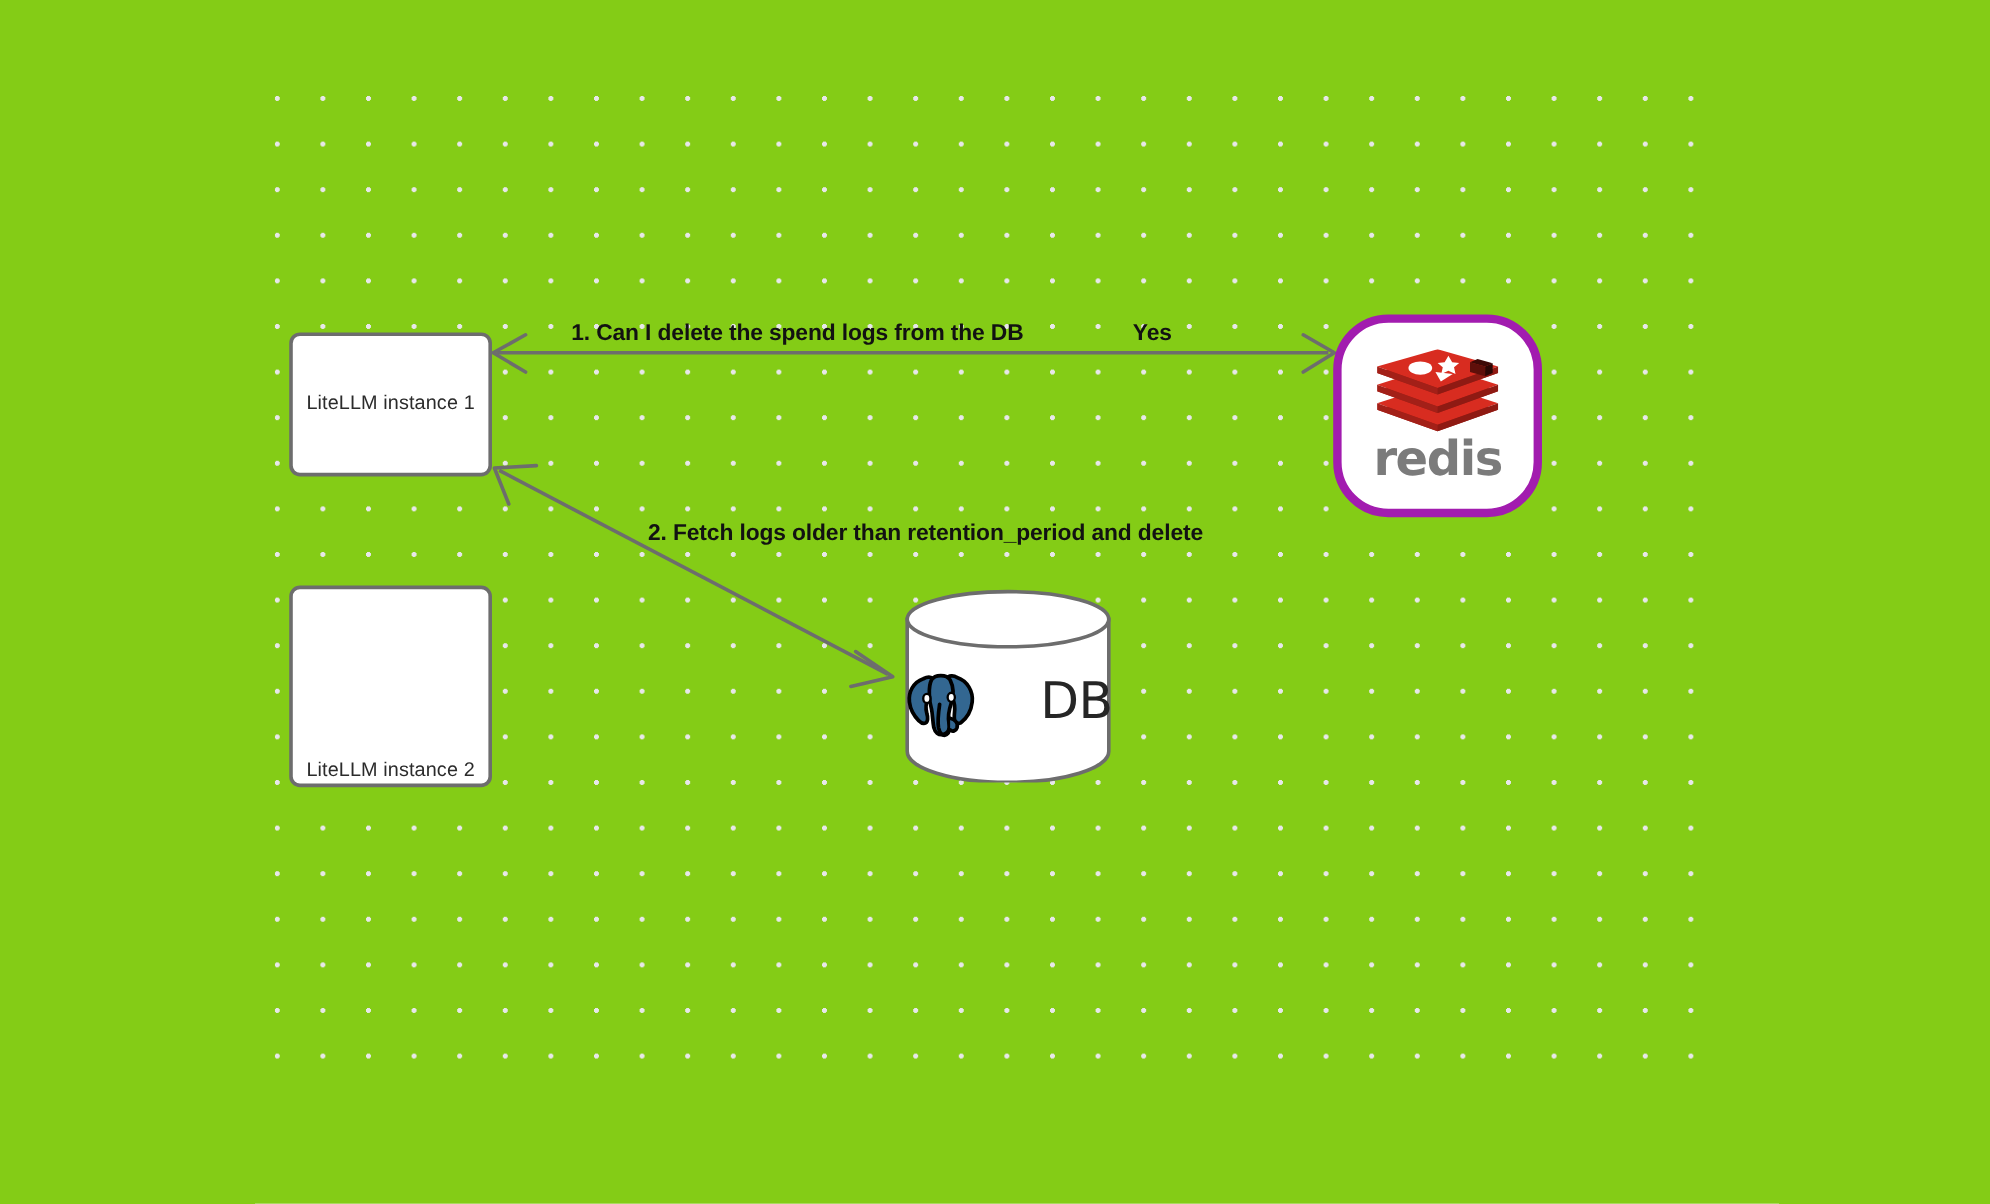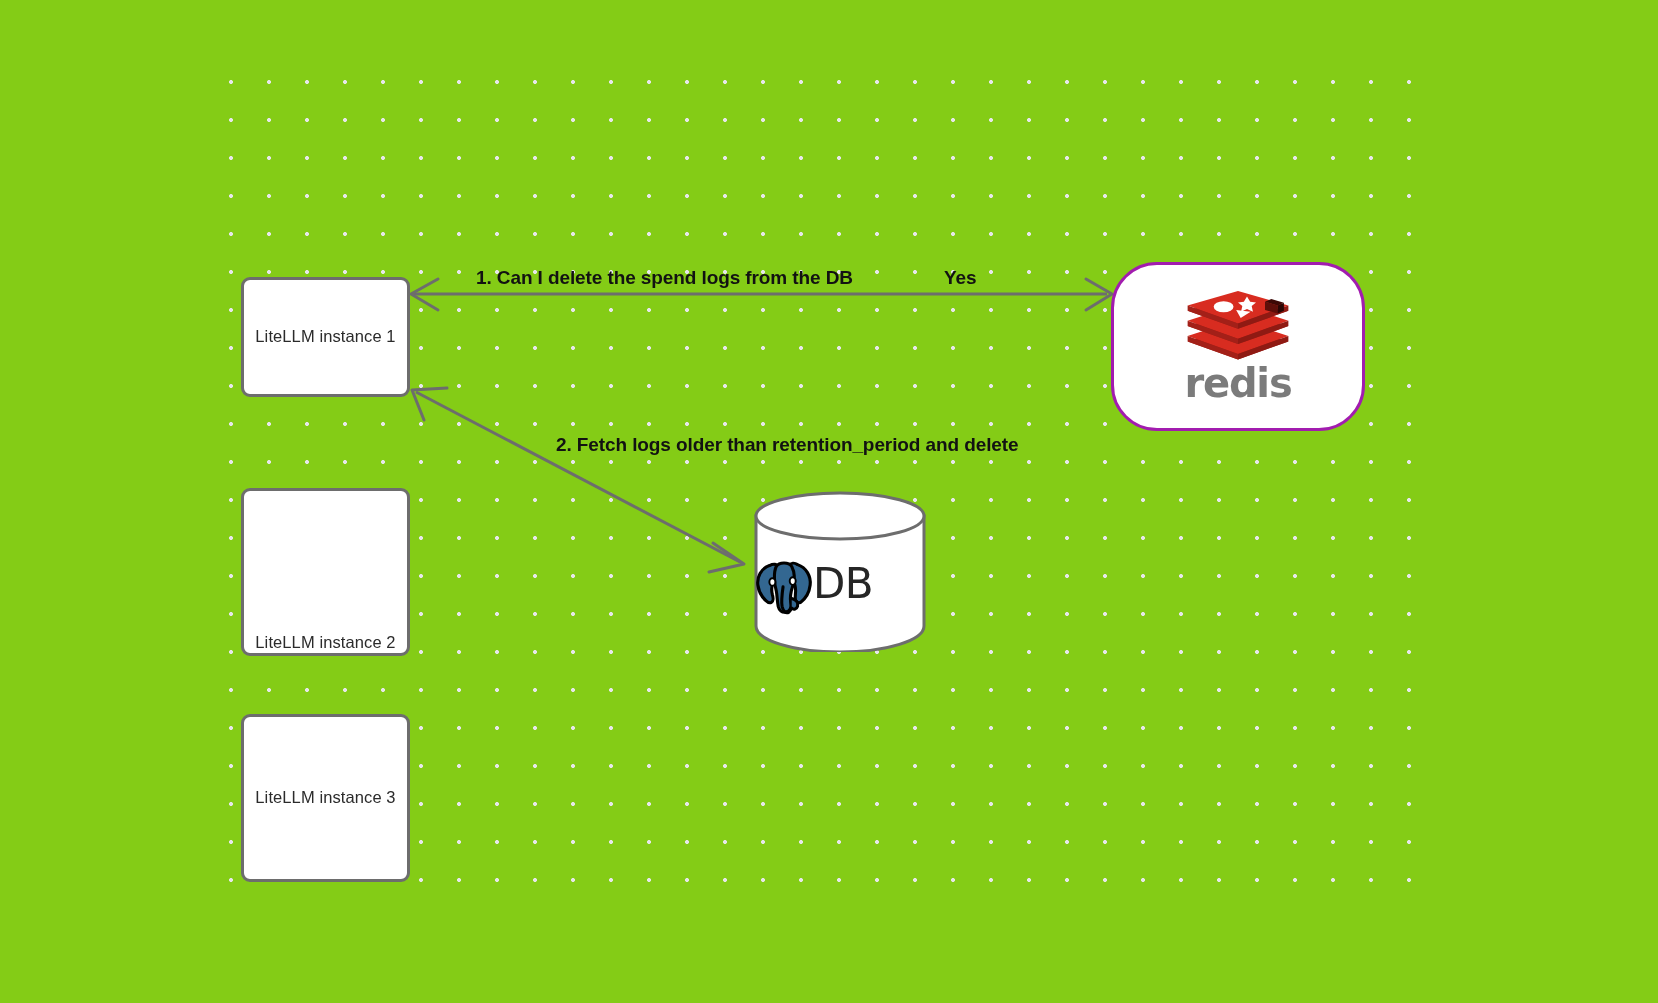--- a/index.html
+++ b/index.html
@@ -64,24 +64,24 @@
   }
   #litellm-1 { left: 241px; top: 277px;  width: 169px; height: 120px; }
   #litellm-2 { left: 241px; top: 488px;  width: 169px; height: 168px; align-items: flex-end; }
   #litellm-3 { left: 241px; top: 714px;  width: 169px; height: 168px; }
 
   
   #redis-node {
     position: absolute;
     left: 1111px;
     top: 262px;
-    width: 254px;
+    width: 174px;
     height: 169px;
     background: #ffffff;
-    border: 3px solid #a21caf;
+    border: 7px solid #a21caf;
     border-radius: 46px;
     box-sizing: border-box;
     display: flex;
     flex-direction: column;
     align-items: center;
     justify-content: center;
   }
   #redis-logo-mark { width: 108px; height: 72px; display: block; margin-bottom: -2px; }
   #redis-wordmark {
     font-size: 40px;
@@ -103,21 +103,21 @@
   }
   #db-cylinder { position: absolute; inset: 0; width: 174px; height: 162px; }
   #db-content {
     position: absolute;
     left: 0;
     top: 54px;
     width: 174px;
     height: 80px;
     display: flex;
     align-items: center;
-    justify-content: flex-start;
+    justify-content: space-between;
     gap: 0px;
   }
   #pg-elephant { width: 62px; height: 64px; display: block; }
   #db-text {
     font-size: 42px;
     font-weight: 400;
     color: #262626;
     letter-spacing: -0.5px;
     line-height: 1;
     font-family: "DejaVu Sans", sans-serif;
@@ -129,21 +129,21 @@
     position: absolute;
     font-size: 19px;
     font-weight: 700;
     color: #121212;
     white-space: nowrap;
     letter-spacing: -0.1px;
     line-height: 1;
   }
   #label-step1 { left: 476px; top: 268px; }
   #label-yes   { left: 944px; top: 268px; }
-  #label-step2 { left: 556px; top: 435px; }
+  #label-step2 { left: 540px; top: 435px; }
 </style>
 </head>
 <body>
 
 <div id="canvas">
 
   <div id="dot-grid"></div>
 
   <svg id="edges" viewBox="0 0 1658 1003" xmlns="http://www.w3.org/2000/svg">
 
@@ -171,23 +171,20 @@
   <div class="edge-label" id="label-step2">2.  Fetch logs older than retention_period and delete</div>
 
   <div class="node-box" id="litellm-1">
     <span class="node-box-label">LiteLLM instance 1</span>
   </div>
 
   <div class="node-box" id="litellm-2">
     <span class="node-box-label">LiteLLM instance 2</span>
   </div>
 
-  <div class="node-box" id="litellm-3">
-    <span class="node-box-label">LiteLLM instance 3</span>
-  </div>
 
   <div id="redis-node">
     <svg id="redis-logo-mark" viewBox="0 0 120 80" xmlns="http://www.w3.org/2000/svg">
 
       <path d="M4 56 L60 38 L116 56 L60 76 Z" fill="#a32018"></path>
       <path d="M4 50 L60 32 L116 50 L60 70 Z" fill="#d82c20"></path>
       <path d="M4 50 L4 56 L60 76 L60 70 Z" fill="#a32018"></path>
       <path d="M116 50 L116 56 L60 76 L60 70 Z" fill="#8f1a13"></path>
 
       <path d="M4 39 L60 21 L116 39 L60 59 Z" fill="#a32018"></path>

